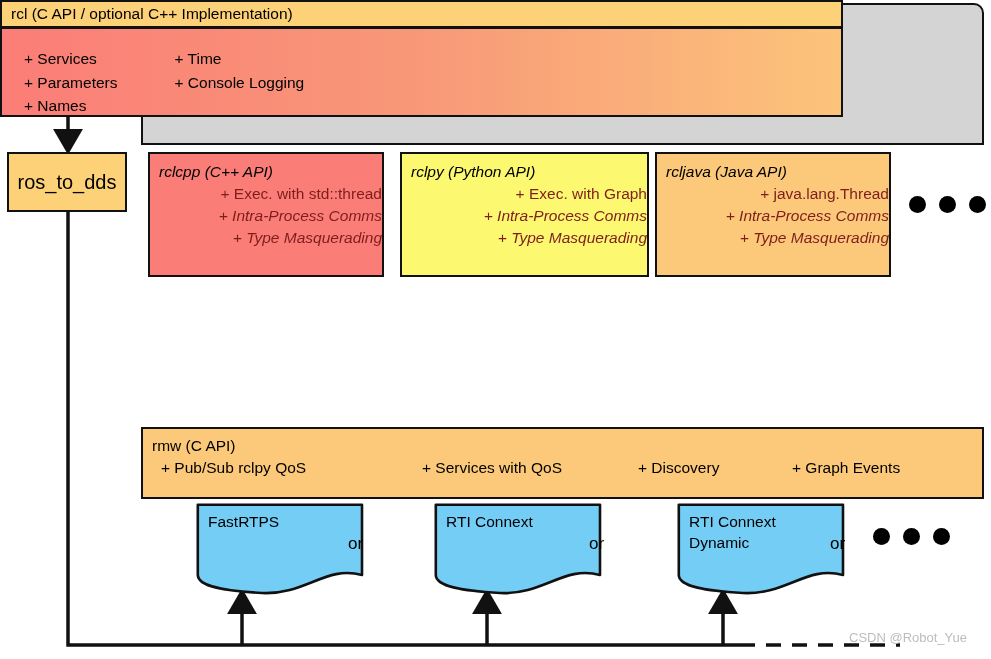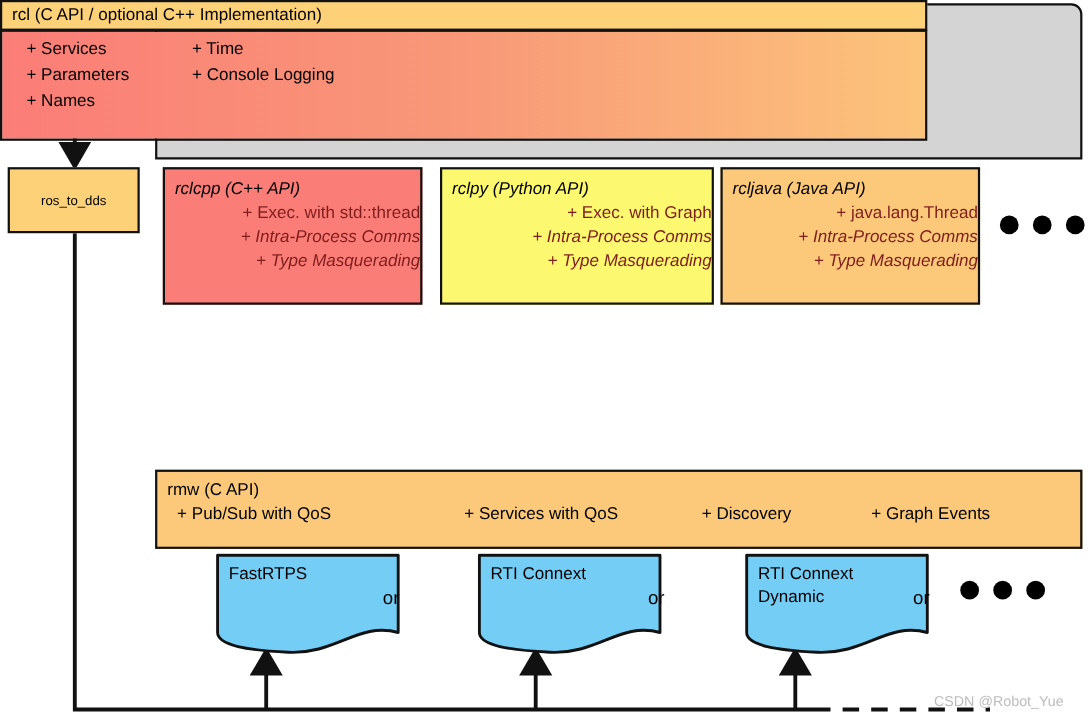--- a/index.html
+++ b/index.html
@@ -43,21 +43,21 @@
     left: 7px;
     top: 152px;
     width: 120px;
     height: 60px;
     background: #fcd178;
     display: flex;
     align-items: center;
     justify-content: center;
   }
   #ros-to-dds .label {
-    font-size: 12px;
+    font-size: 20px;
     color: #000;
   }
   
   .cl-box {
     top: 152px;
     height: 125px;
     padding: 7px 0 0 9px;
   }
   #rclcpp-box { left: 148px; width: 236px; background: #fb7d77; }
   #rclpy-box  { left: 400px; width: 249px; background: #fcf870; }
@@ -116,26 +116,26 @@
   #rcl-head .label {
     font-size: 15.5px;
     padding-left: 9px;
     color: #000;
     white-space: nowrap;
   }
   #rcl-body {
     position: absolute;
     left: 0; top: 27px;
     width: 843px;
-    height: 101px;
+    height: 90px;
     box-sizing: border-box;
     border: 2px solid #111;
     background: linear-gradient(to right, #fb7d77 0%, #f89878 50%, #fcc47b 100%);
     display: flex;
-    padding-top: 4px;
+    padding-top: 18px;
   }
   .rcl-col { padding-left: 22px; }
   .rcl-col.second { padding-left: 57px; }
   .rcl-item {
     font-size: 15.5px;
     line-height: 1.52;
     color: #000;
     white-space: nowrap;
   }
   
@@ -275,21 +275,21 @@
       <div class="rcl-col second">
         <div class="rcl-item">+ Time</div>
         <div class="rcl-item">+ Console Logging</div>
       </div>
     </div>
   </div>
 
   <div class="box" id="rmw-box">
     <div id="rmw-title">rmw (C API)</div>
     <div id="rmw-items">
-      <span class="rmw-item" style="left:9px">+ Pub/Sub with QoS</span>
+      <span class="rmw-item" style="left:9px">+ Pub/Sub rclpy QoS</span>
       <span class="rmw-item" style="left:270px">+ Services with QoS</span>
       <span class="rmw-item" style="left:486px">+ Discovery</span>
       <span class="rmw-item" style="left:640px">+ Graph Events</span>
     </div>
   </div>
 
   <div class="dds" id="dds-0">
     <svg width="168" height="92">
       <path d="M 1.8 1.8 L 166 1.8 L 166 72 C 130 62, 110 92, 66 90 C 30 88, 1.8 84, 1.8 72 Z" fill="#74cdf5" stroke="#111" stroke-width="2.6" stroke-linejoin="round"></path>
     </svg>

